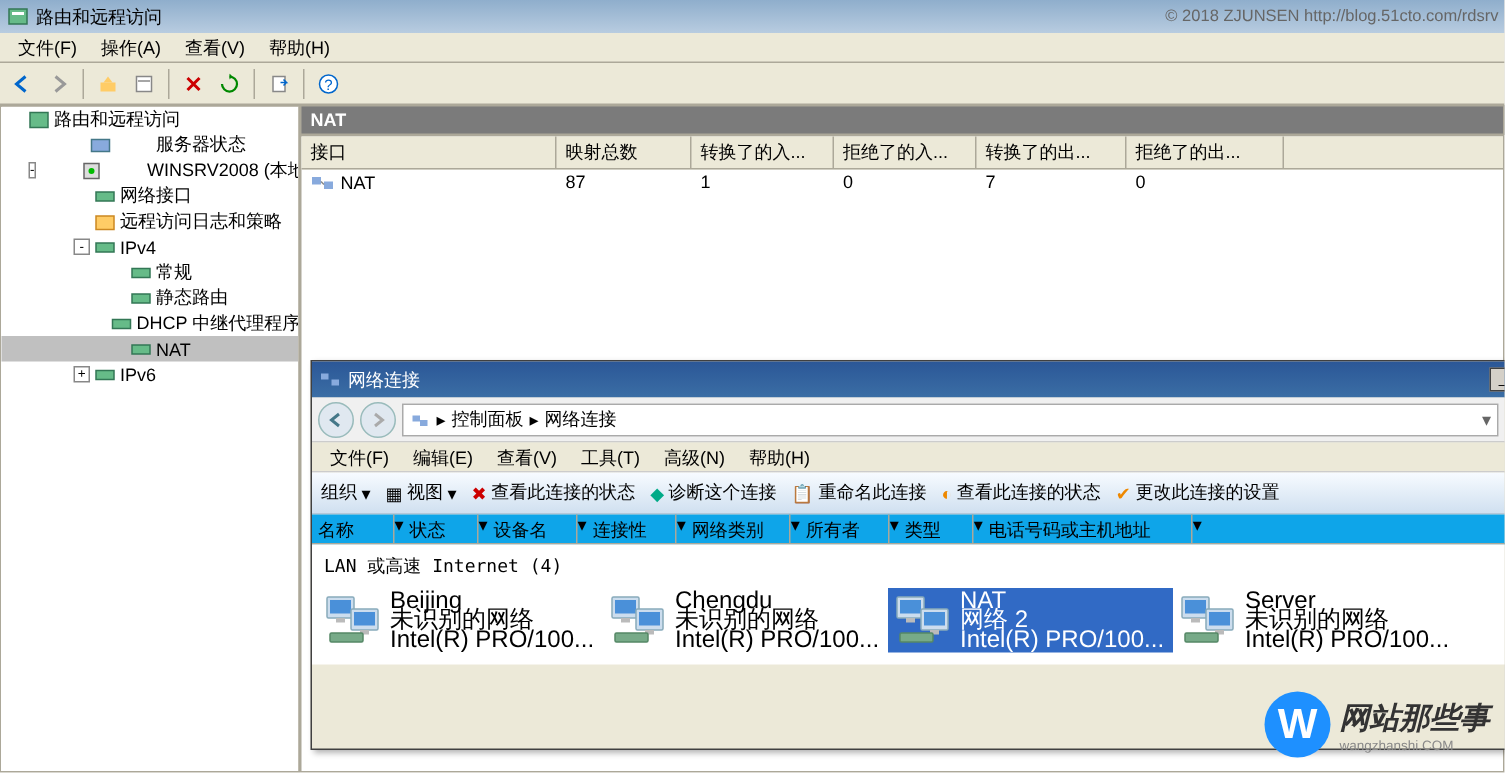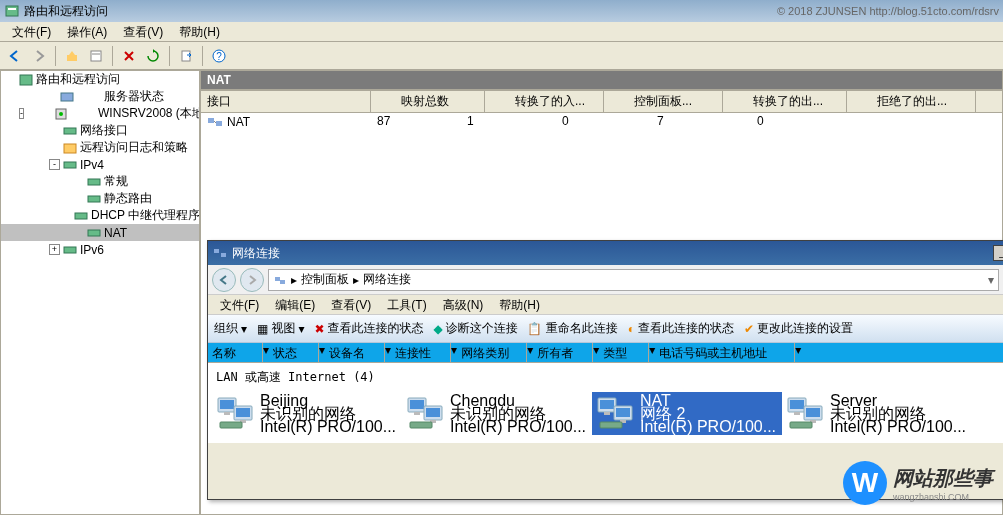--- a/index.html
+++ b/index.html
@@ -20,21 +20,21 @@
 .tree-node .noexp { width:13px; }
 .tree-node .ticon { width:16px; height:16px; margin-right:2px; }
 .tree-node.sel { background:#c0c0c0; }
 .tree-node.sel .label { background:#c0c0c0; }
 .ind1 { padding-left:18px;gap:27px; }
 .ind2 { padding-left:48px; }
 .ind3 { padding-left:72px; }
 .right { flex:1; display:flex; flex-direction:column; }
 .right-header { height:20px; background:#7b7b7b; color:#fff; font-size:12px; font-weight:bold; padding:2px 6px; border:1px solid #aca899; }
 .listview { flex:1; background:#fff; border:1px solid #aca899; font-size:12px; }
-.lv-head { display:flex; background:#ece9d8; border-bottom:1px solid #aca899;gap:24px; }
+.lv-head { display:flex; background:#ece9d8; border-bottom:1px solid #aca899; }
 .lv-head div { padding:2px 6px; border-right:1px solid #aca899; font-size:12px; }
 .lv-row { display:flex; }
 .lv-row div { padding:1px 6px; }
 .c0 { width:170px; } .c1 { width:90px; text-align:left; } .c2 { width:95px; } .c3 { width:95px; } .c4 { width:100px; } .c5 { width:105px; }
 .nc-window { position:absolute; left:207px; top:240px; width:849px; height:260px; border:1px solid #404040; background:#ece9d8; box-shadow:2px 2px 4px rgba(0,0,0,0.3); }
 .nc-title { height:24px; background:linear-gradient(#2b5797,#3b6ea5); display:flex; align-items:center; padding:0 4px; color:#fff; font-size:12px; }
 .nc-title .spacer { flex:1; }
 .nc-title .winbtn { width:18px; height:16px; background:#d4d0c8; border:1px solid #404040; margin-left:2px; text-align:center; font-size:10px; line-height:14px; color:#000; cursor:default; }
 .nc-nav { height:30px; background:#f0f0f0; border-bottom:1px solid #ccc; display:flex; align-items:center; padding:0 4px; gap:4px; }
 .nc-nav .navbtn { width:24px; height:24px; border-radius:12px; background:#e0e8f0; border:1px solid #9bb; display:flex; align-items:center; justify-content:center; }
@@ -237,21 +237,21 @@
       </div>
   </div>
 
   <div class="right">
     <div class="right-header">NAT</div>
     <div class="listview">
       <div class="lv-head">
         <div class="c0">接口</div>
         <div class="c1">映射总数</div>
         <div class="c2">转换了的入...</div>
-        <div class="c3">控制面板...</div>
+        <div class="c3">拒绝了的入...</div>
         <div class="c4">转换了的出...</div>
         <div class="c5">拒绝了的出...</div>
       </div>
       <div class="lv-row">
         <div class="c0" style="display:flex;align-items:center;gap:4px">
             <span>
               <svg width="16" height="16">
                 <rect x="1" y="4" width="6" height="5" fill="#8ad"></rect>
                 <rect x="9" y="7" width="6" height="5" fill="#8ad"></rect>
                 <line x1="7" y1="7" x2="9" y2="9" stroke="#888"></line>

